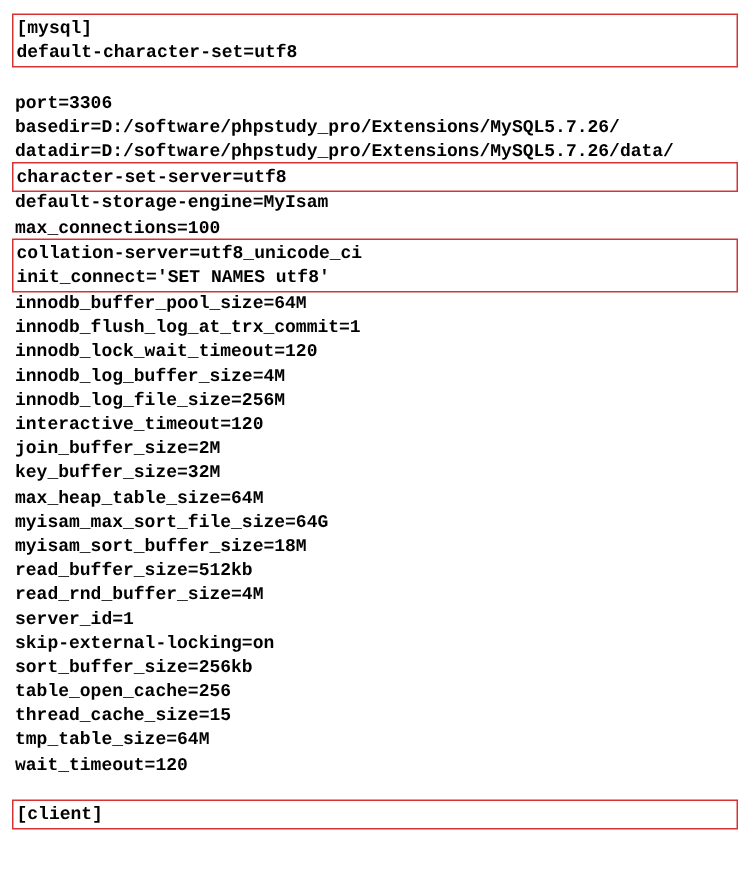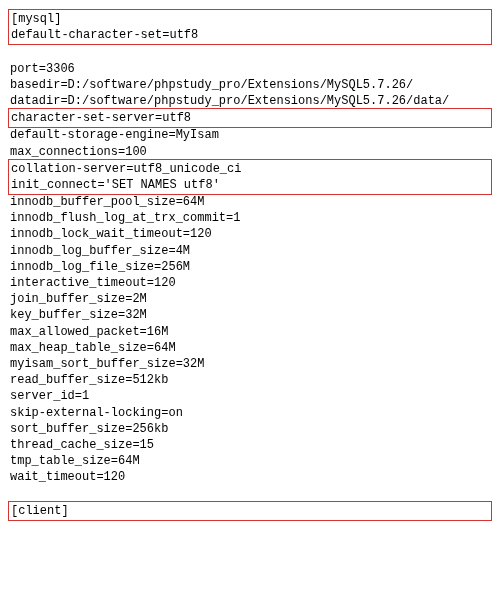--- a/index.html
+++ b/index.html
@@ -11,20 +11,21 @@
     line-height: 1.35;
     color: #000000;
     width: 480px;
   }
   .content {
     position: relative;
   }
   .line {
     white-space: pre;
     min-height: 1.35em;
+    font-weight: bold;
   }
   .highlight-box {
     border: 1.5px solid #d63333;
     padding: 1px 2px;
     margin: -1px -2px;
     display: block;
   }
 </style>
 </head>
 <body>
@@ -55,27 +56,29 @@
   </div>
 
   <div class="line">innodb_buffer_pool_size=64M</div>
   <div class="line">innodb_flush_log_at_trx_commit=1</div>
   <div class="line">innodb_lock_wait_timeout=120</div>
   <div class="line">innodb_log_buffer_size=4M</div>
   <div class="line">innodb_log_file_size=256M</div>
   <div class="line">interactive_timeout=120</div>
   <div class="line">join_buffer_size=2M</div>
   <div class="line">key_buffer_size=32M</div>
-  <div class="line">max_allowed_packet=16M</div>
   <div class="line">max_heap_table_size=64M</div>
-  <div class="line">myisam_sort_buffer_size=32M</div>
+  <div class="line">myisam_max_sort_file_size=64G</div>
+  <div class="line">myisam_sort_buffer_size=18M</div>
   <div class="line">read_buffer_size=512kb</div>
+  <div class="line">read_rnd_buffer_size=4M</div>
   <div class="line">server_id=1</div>
   <div class="line">skip-external-locking=on</div>
   <div class="line">sort_buffer_size=256kb</div>
+  <div class="line">table_open_cache=256</div>
   <div class="line">thread_cache_size=15</div>
   <div class="line">tmp_table_size=64M</div>
   <div class="line">wait_timeout=120</div>
 
   <div class="line">&nbsp;</div>
 
   <div class="highlight-box">
     <div class="line">[client]</div>
 
   </div>

